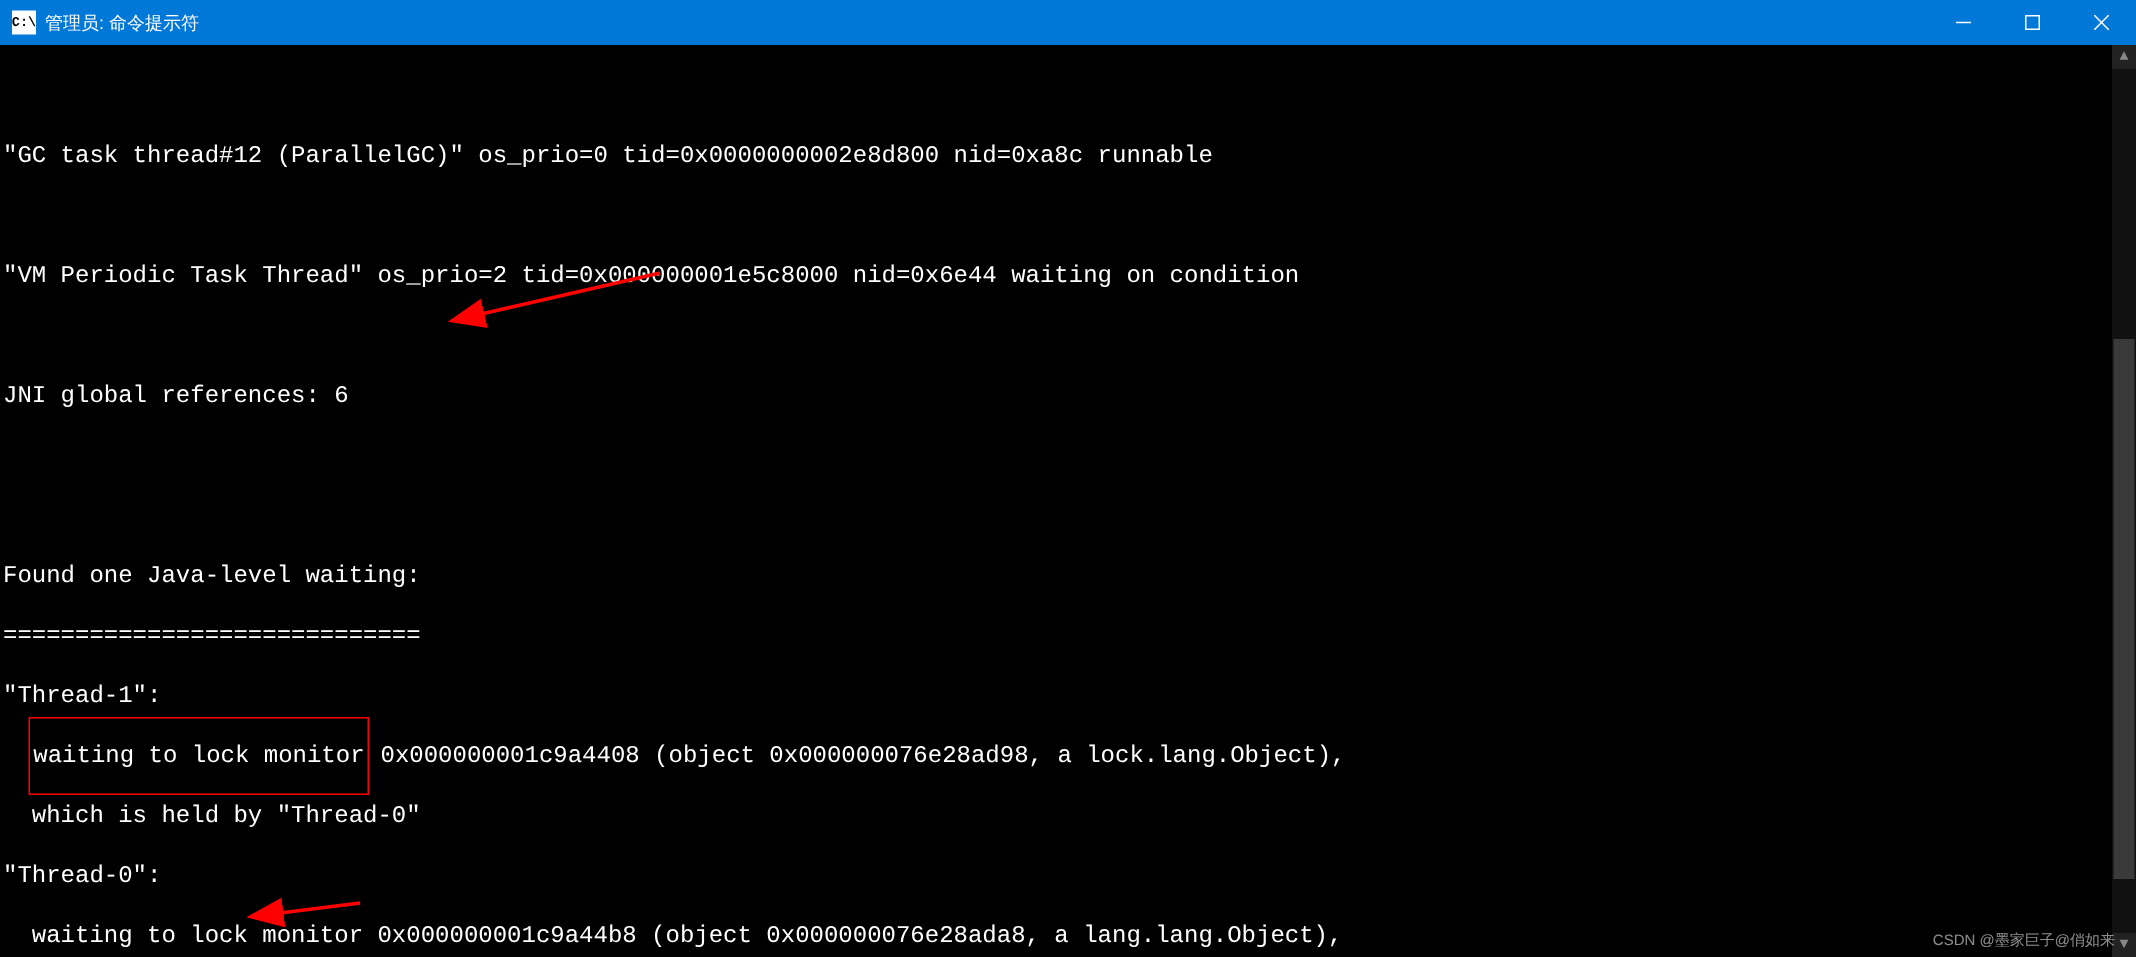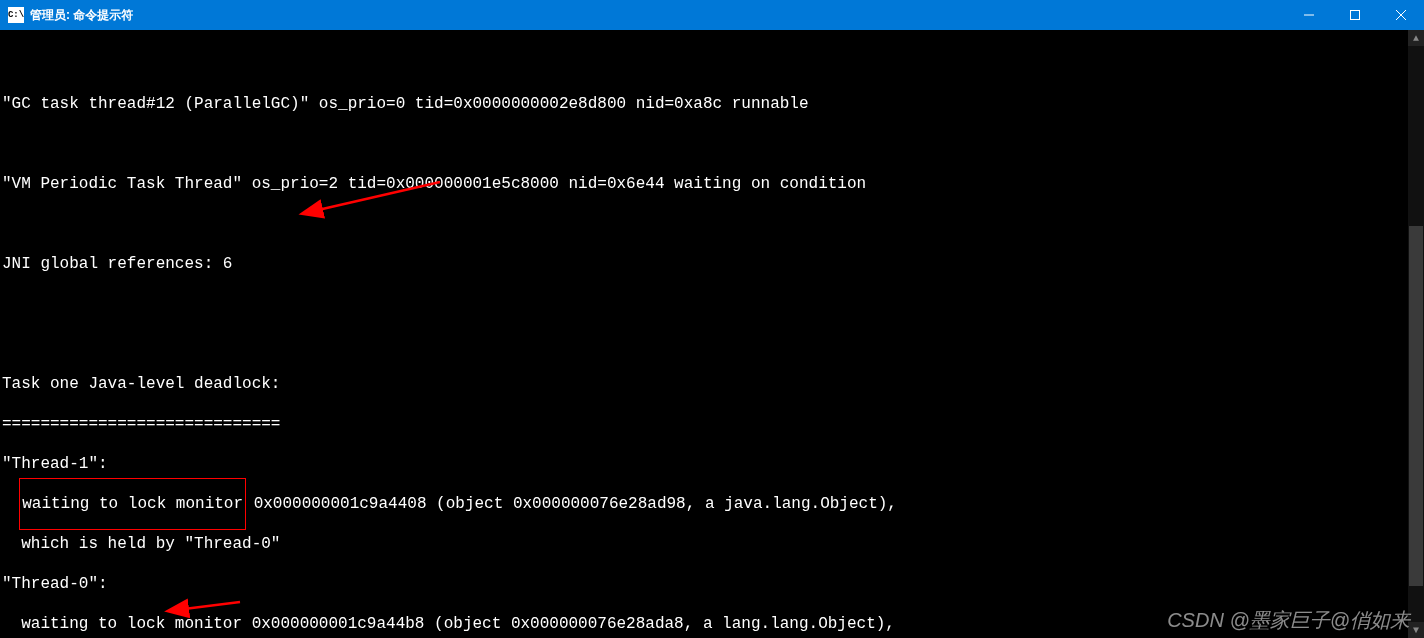--- a/index.html
+++ b/index.html
@@ -32,21 +32,20 @@
     display: inline-flex;
     align-items: center;
     justify-content: center;
     font-size: 9px;
     color: #000;
     font-family: "Courier New", monospace;
     font-weight: bold;
   }
   .titlebar .title-text {
     flex: 1;
-    font-weight: bold;
   }
   .win-controls {
     display: flex;
     height: 100%;
   }
   .win-btn {
     width: 46px;
     height: 100%;
     display: flex;
     align-items: center;
@@ -71,24 +70,23 @@
   }
   .arrow {
     position: absolute;
     pointer-events: none;
   }
   .watermark {
     position: absolute;
     right: 14px;
     bottom: 4px;
     font-family: "Microsoft YaHei", sans-serif;
-    font-size: 20px;
+    font-size: 10px;
     color: rgba(255,255,255,0.55);
     letter-spacing: 0;
-    font-style: italic;
   }
   .scrollbar {
     position: absolute;
     top: 30px;
     right: 0;
     bottom: 0;
     width: 16px;
     background: #111;
     display: flex;
     flex-direction: column;
@@ -146,24 +144,24 @@
 
 <div class="terminal">
 <div class="line"> </div>
 <div class="line">"GC task thread#12 (ParallelGC)" os_prio=0 tid=0x0000000002e8d800 nid=0xa8c runnable</div>
 <div class="line"> </div>
 <div class="line">"VM Periodic Task Thread" os_prio=2 tid=0x000000001e5c8000 nid=0x6e44 waiting on condition</div>
 <div class="line"> </div>
 <div class="line">JNI global references: 6</div>
 <div class="line"> </div>
 <div class="line"> </div>
-<div class="line">Task one Java-level deadlock:</div>
+<div class="line">Found one Java-level waiting:</div>
 <div class="line">=============================</div>
 <div class="line">"Thread-1":</div>
-<div class="line"><span>  </span><span class="red-box">waiting to lock monitor</span><span> 0x000000001c9a4408 (object 0x000000076e28ad98, a java.lang.Object),</span></div>
+<div class="line"><span>  </span><span class="red-box">waiting to lock monitor</span><span> 0x000000001c9a4408 (object 0x000000076e28ad98, a lock.lang.Object),</span></div>
 <div class="line">  which is held by "Thread-0"</div>
 <div class="line">"Thread-0":</div>
 <div class="line">  waiting to lock monitor 0x000000001c9a44b8 (object 0x000000076e28ada8, a lang.lang.Object),</div>
 
 
 
 
 
 
 

